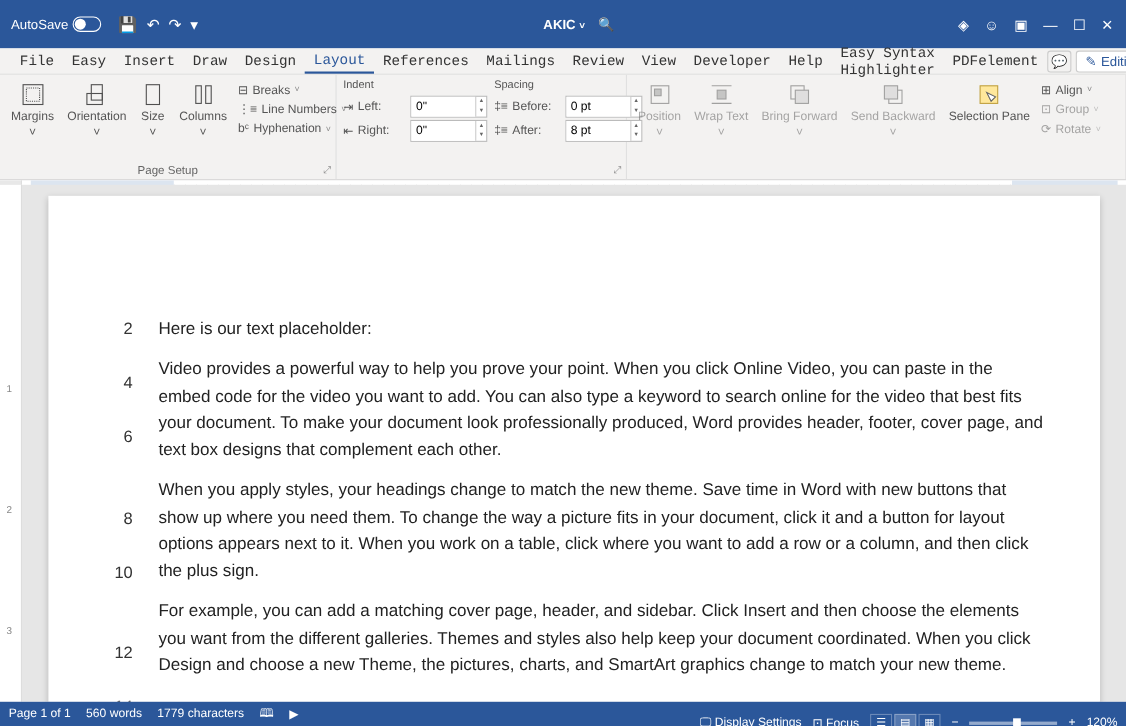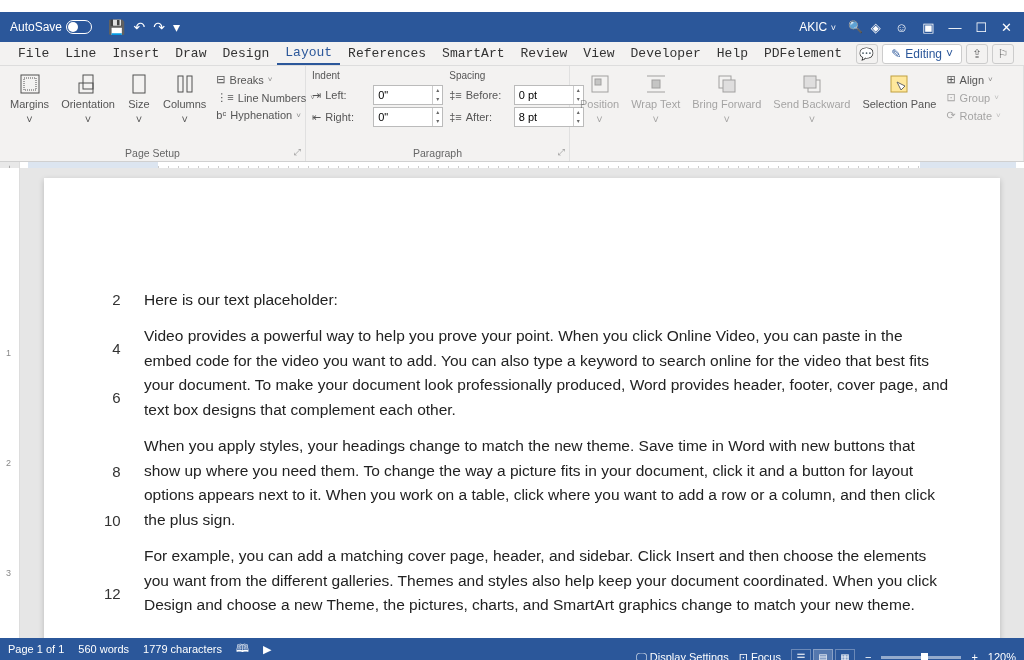--- a/index.html
+++ b/index.html
@@ -1,24 +1,24 @@
 <!DOCTYPE html>
 <html><head>
 <meta charset="utf-8">
 <style>
 * { margin: 0; padding: 0; box-sizing: border-box; font-family: 'Segoe UI', Tahoma, sans-serif; }
 body { background: #fff; overflow: hidden; width: 1024px; height: 660px; position: relative; }
 
-.titlebar { height: 30px; background: #2b579a; display: flex; align-items: center; color: #fff; font-size: 12px; padding: 0 4px; margin-top: 12px; }
+.titlebar { height: 44px; background: #2b579a; display: flex; align-items: center; color: #fff; font-size: 12px; padding: 0 4px; }
 .titlebar .autosave { display: flex; align-items: center; gap: 4px; padding: 0 6px; }
 .titlebar .toggle { width: 26px; height: 14px; border: 1px solid #fff; border-radius: 7px; position: relative; display: inline-flex; align-items: center; }
 .titlebar .toggle::before { content: ''; width: 10px; height: 10px; border-radius: 50%; background: #fff; margin-left: 1px; }
 .titlebar .qat { display: flex; gap: 8px; padding: 0 10px; }
 .titlebar .qat span { font-size: 14px; }
-.titlebar .center { flex: 1; display: flex; justify-content: flex-end; align-items: center; gap: 12px; }
+.titlebar .center { flex: 1; display: flex; justify-content: center; align-items: center; gap: 12px; font-weight: bold; }
 .titlebar .right { display: flex; gap: 14px; padding: 0 8px; }
 .titlebar .right span { font-size: 13px; }
 .titlebar .caret { font-size: 9px; }
 
 .tabs { height: 24px; background: #f3f2f1; display: flex; align-items: center; padding: 0 10px; font-size: 13px; color: #333; border-bottom: 1px solid #ddd; }
 .tabs .tab { padding: 3px 8px; cursor: pointer; font-family: Liberation Mono, monospace; }
 .tabs .tab.active { color: #2b579a; border-bottom: 2px solid #2b579a; font-weight: 500; }
 .tabs .right-tabs { margin-left: auto; display: flex; align-items: center; gap: 4px; }
 .tabs .editing { background: #fff; border: 1px solid #ccc; border-radius: 3px; padding: 2px 8px; display: flex; align-items: center; gap: 4px; color: #2b579a; font-size: 12px; }
 .tabs .tabicon { width: 22px; height: 20px; border: 1px solid #ccc; border-radius: 3px; display: flex; align-items: center; justify-content: center; font-size: 12px; color: #666; }
@@ -94,31 +94,32 @@
     <span>☺</span>
     <span>▣</span>
     <span>—</span>
     <span>☐</span>
     <span>✕</span>
   </div>
 </div>
 
 <div class="tabs">
   <span class="tab">File</span>
-  <span class="tab">Line</span>
+  <span class="tab">Easy</span>
   <span class="tab">Insert</span>
   <span class="tab">Draw</span>
   <span class="tab">Design</span>
   <span class="tab active">Layout</span>
   <span class="tab">References</span>
-  <span class="tab">SmartArt</span>
+  <span class="tab">Mailings</span>
   <span class="tab">Review</span>
   <span class="tab">View</span>
   <span class="tab">Developer</span>
   <span class="tab">Help</span>
+  <span class="tab">Easy Syntax Highlighter</span>
   <span class="tab">PDFelement</span>
   <div class="right-tabs">
     <span class="tabicon">💬</span>
     <span class="editing">✎ <span>Editing</span> <span class="caret">˅</span></span>
     <span class="tabicon">⇪</span>
     <span class="tabicon">⚐</span>
   </div>
 </div>
 
 <div class="ribbon">
@@ -211,21 +212,20 @@
             <div class="spinbox">
               <input value="8 pt" style="">
               <div class="spins">
                 <span>▴</span>
                 <span>▾</span>
               </div>
             </div>
           </div>
       </div>
     </div>
-    <div class="group-label">Paragraph</div>
     <div class="expand">⤢</div>
   </div>
 
   <div class="ribbon-group" style="flex:1;">
     <div class="ribbon-row">
       <div class="large-btn disabled">
           <svg viewBox="0 0 24 24">
             <rect x="4" y="4" width="16" height="16"></rect>
             <rect x="7" y="7" width="6" height="6" fill="#999"></rect>
           </svg>

